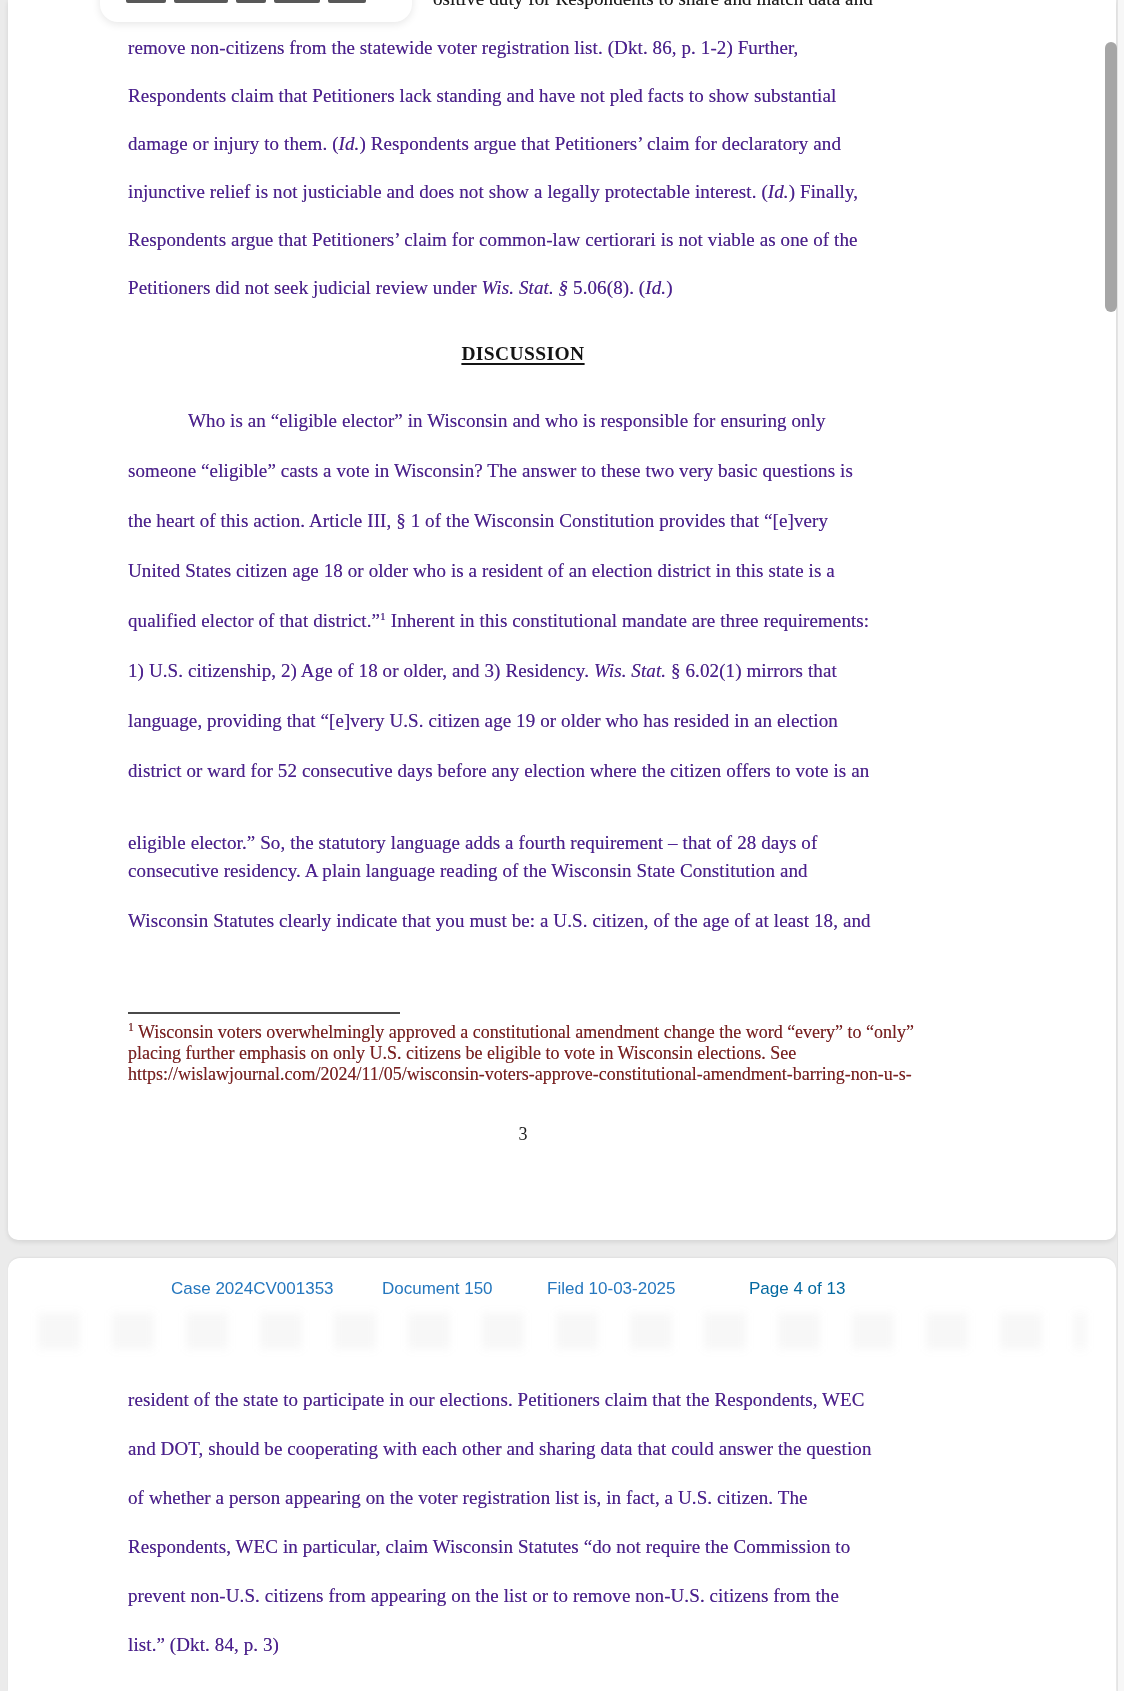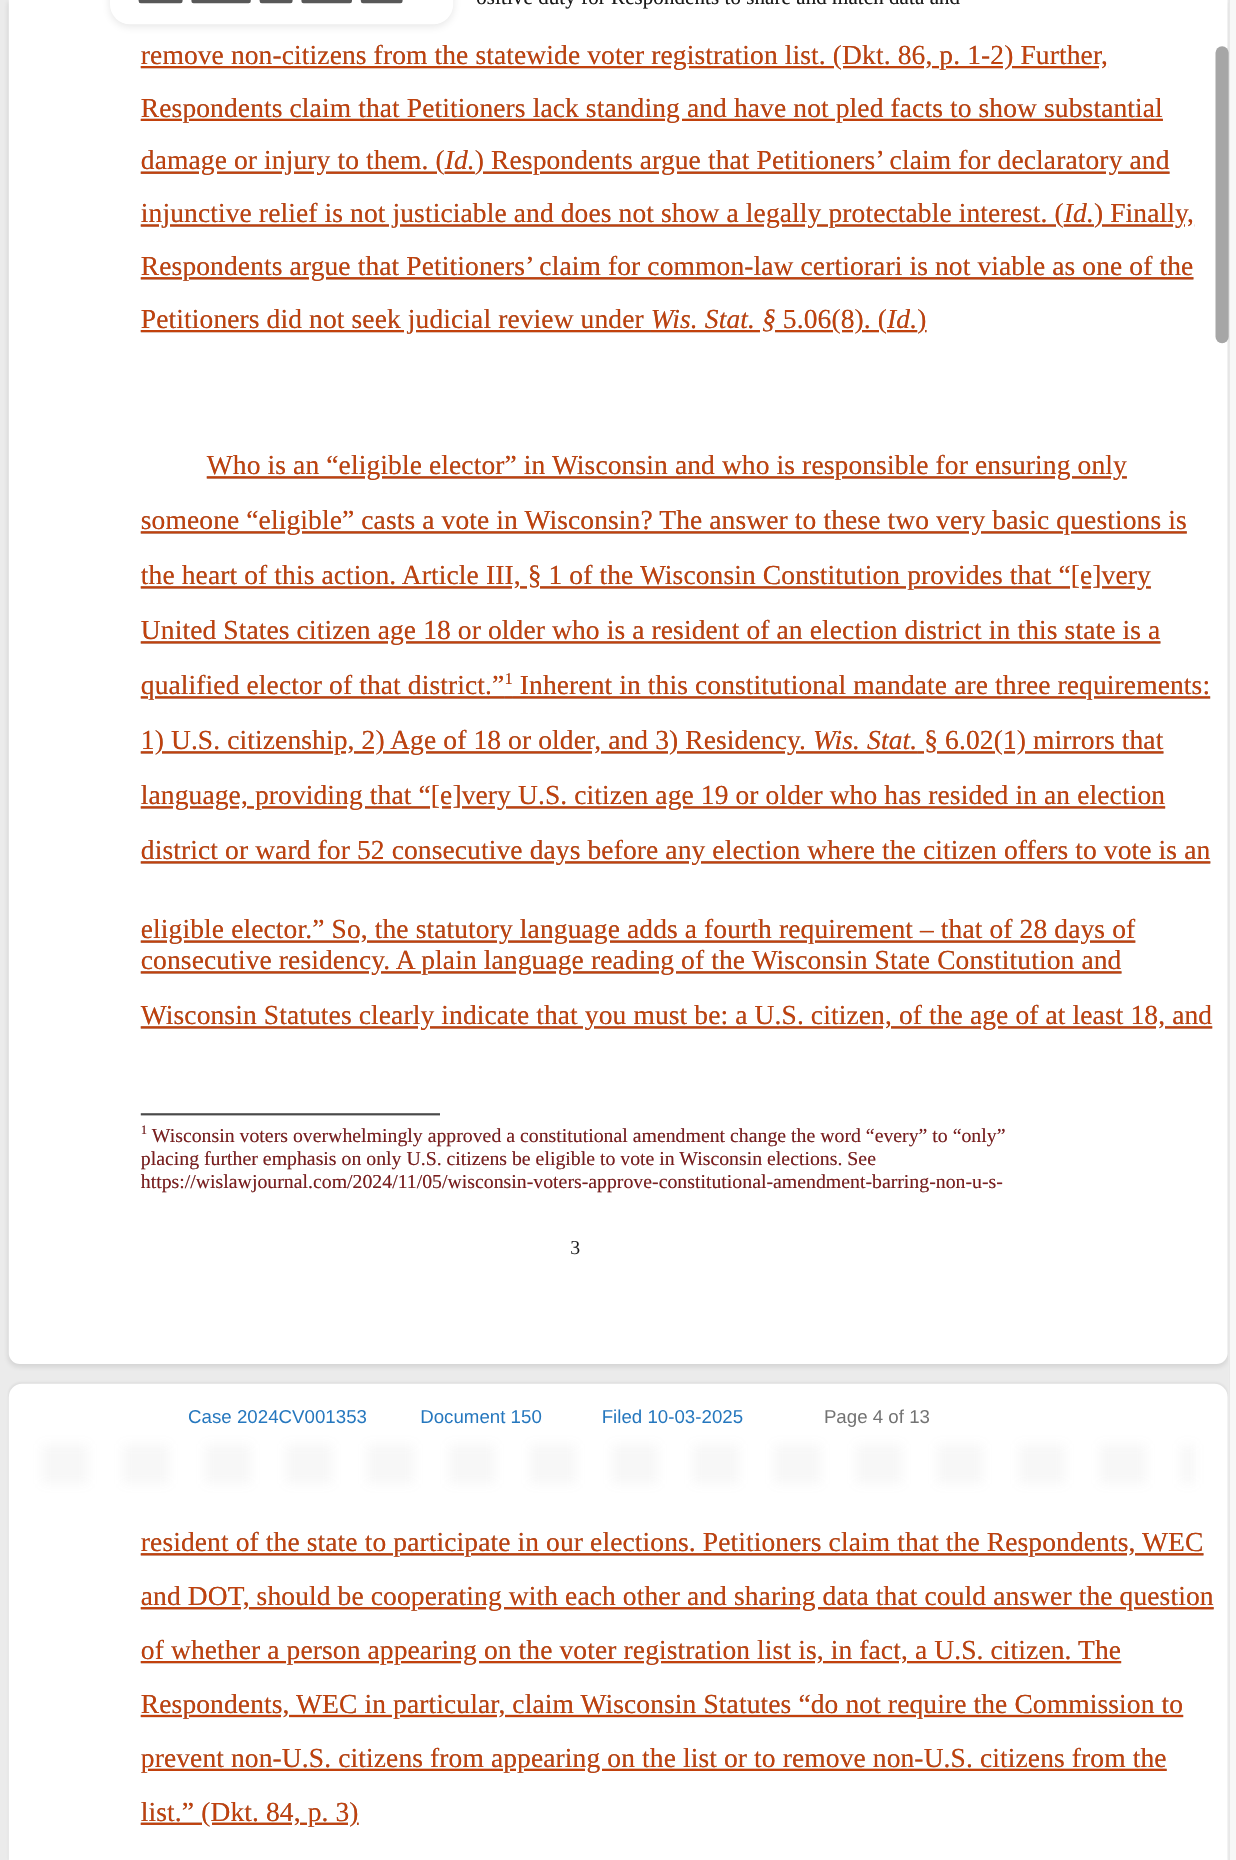--- a/index.html
+++ b/index.html
@@ -6,22 +6,22 @@
   body{width:1124px;height:1691px;background:#ebebeb;overflow:hidden;position:relative;
        font-family:"Liberation Serif", serif;}
   #screen{position:absolute;inset:0;width:1124px;height:1691px;overflow:hidden;}
 
   .page{position:absolute;left:8px;width:1108px;background:#ffffff;}
   #page3{top:0;height:1240px;border-radius:0 0 10px 10px;overflow:hidden;
          box-shadow:0 2px 5px rgba(0,0,0,0.10);}
   #page4{top:1258px;height:433px;border-radius:12px 12px 0 0;overflow:hidden;
          box-shadow:0 -1px 2px rgba(0,0,0,0.05);}
 
-  .line{position:absolute;left:120px;width:830px;font-size:25px;color:#c2410c;
-        white-space:nowrap;letter-spacing:0.1px;text-shadow:0 0 0.5px rgba(30,30,30,0.55);text-decoration:underline;}
+  .line{position:absolute;left:120px;width:830px;font-size:19px;color:#4c1d95;
+        white-space:nowrap;letter-spacing:0.1px;text-shadow:0 0 0.5px rgba(30,30,30,0.55);}
   .line i{font-style:italic;}
   .line sup{font-size:0.6em;vertical-align:super;line-height:0;}
 
   .cutline{position:absolute;left:425px;top:-12px;font-size:19px;color:#1b1b1b;
            white-space:nowrap;letter-spacing:0.1px;text-shadow:0 0 0.5px rgba(30,30,30,0.55);}
 
   .heading{position:absolute;left:120px;top:343px;width:790px;text-align:center;
            font-size:19.5px;font-weight:bold;color:#141414;letter-spacing:0.4px;}
   .heading span{text-decoration:underline;text-decoration-thickness:2px;text-underline-offset:3px;}
 
@@ -63,20 +63,23 @@
 
     <div id="block1">
         <div class="line" style="top: 37px;">remove non-citizens from the statewide voter registration list. (Dkt. 86, p. 1-2) Further,</div>
         <div class="line" style="top: 85px;">Respondents claim that Petitioners lack standing and have not pled facts to show substantial</div>
         <div class="line" style="top: 133px;">damage or injury to them. (<i>Id.</i>) Respondents argue that Petitioners’ claim for declaratory and</div>
         <div class="line" style="top: 181px;">injunctive relief is not justiciable and does not show a legally protectable interest. (<i>Id.</i>) Finally,</div>
         <div class="line" style="top: 229px;">Respondents argue that Petitioners’ claim for common-law certiorari is not viable as one of the</div>
         <div class="line" style="top: 277px;">Petitioners did not seek judicial review under <i>Wis. Stat. §</i> 5.06(8). (<i>Id.</i>)</div>
       </div>
 
+    <div class="heading">
+      <span>DISCUSSION</span>
+    </div>
 
     <div id="para1">
         <div class="line" style="top: 410px; text-indent: 60px;">Who is an “eligible elector” in Wisconsin and who is responsible for ensuring only</div>
         <div class="line" style="top: 460px;">someone “eligible” casts a vote in Wisconsin?  The answer to these two very basic questions is</div>
         <div class="line" style="top: 510px;">the heart of this action.  Article III, § 1 of the Wisconsin Constitution provides that “[e]very</div>
         <div class="line" style="top: 560px;">United States citizen age 18 or older who is a resident of an election district in this state is a</div>
         <div class="line" style="top: 610px;">qualified elector of that district.”<sup>1</sup> Inherent in this constitutional mandate are three requirements:</div>
         <div class="line" style="top: 660px;">1) U.S. citizenship, 2) Age of 18 or older, and 3) Residency.  <i>Wis. Stat.</i> § 6.02(1) mirrors that</div>
         <div class="line" style="top: 710px;">language, providing that “[e]very U.S. citizen age 19 or older who has resided in an election</div>
         <div class="line" style="top: 760px;">district or ward for 52 consecutive days before any election where the citizen offers to vote is an</div>
@@ -92,21 +95,21 @@
         <div class="fnline">https://wislawjournal.com/2024/11/05/wisconsin-voters-approve-constitutional-amendment-barring-non-u-s-</div>
       </div>
 
     <div id="page-number">3</div>
   </div>
 
   <div class="page" id="page4">
     <span class="stamp-item" style="left: 163px; color: rgb(37, 119, 190);">Case 2024CV001353</span>
     <span class="stamp-item" style="left: 374px; color: rgb(37, 119, 190);">Document 150</span>
     <span class="stamp-item" style="left: 539px; color: rgb(37, 119, 190);">Filed 10-03-2025</span>
-    <span class="stamp-item" style="left: 741px; color: #737373;">Page 4 of 13</span>
+    <span class="stamp-item" style="left: 741px; color: #0369a1;">Page 4 of 13</span>
 
     <div id="mottle"></div>
     <div id="page4-body">
         <div class="line" style="top: 131px;">resident of the state to participate in our elections.  Petitioners claim that the Respondents, WEC</div>
         <div class="line" style="top: 180px;">and DOT, should be cooperating with each other and sharing data that could answer the question</div>
         <div class="line" style="top: 229px;">of whether a person appearing on the voter registration list is, in fact, a U.S. citizen.  The</div>
         <div class="line" style="top: 278px;">Respondents, WEC in particular, claim Wisconsin Statutes “do not require the Commission to</div>
         <div class="line" style="top: 327px;">prevent non-U.S. citizens from appearing on the list or to remove non-U.S. citizens from the</div>
         <div class="line" style="top: 376px;">list.” (Dkt. 84, p. 3)</div>
       </div>

